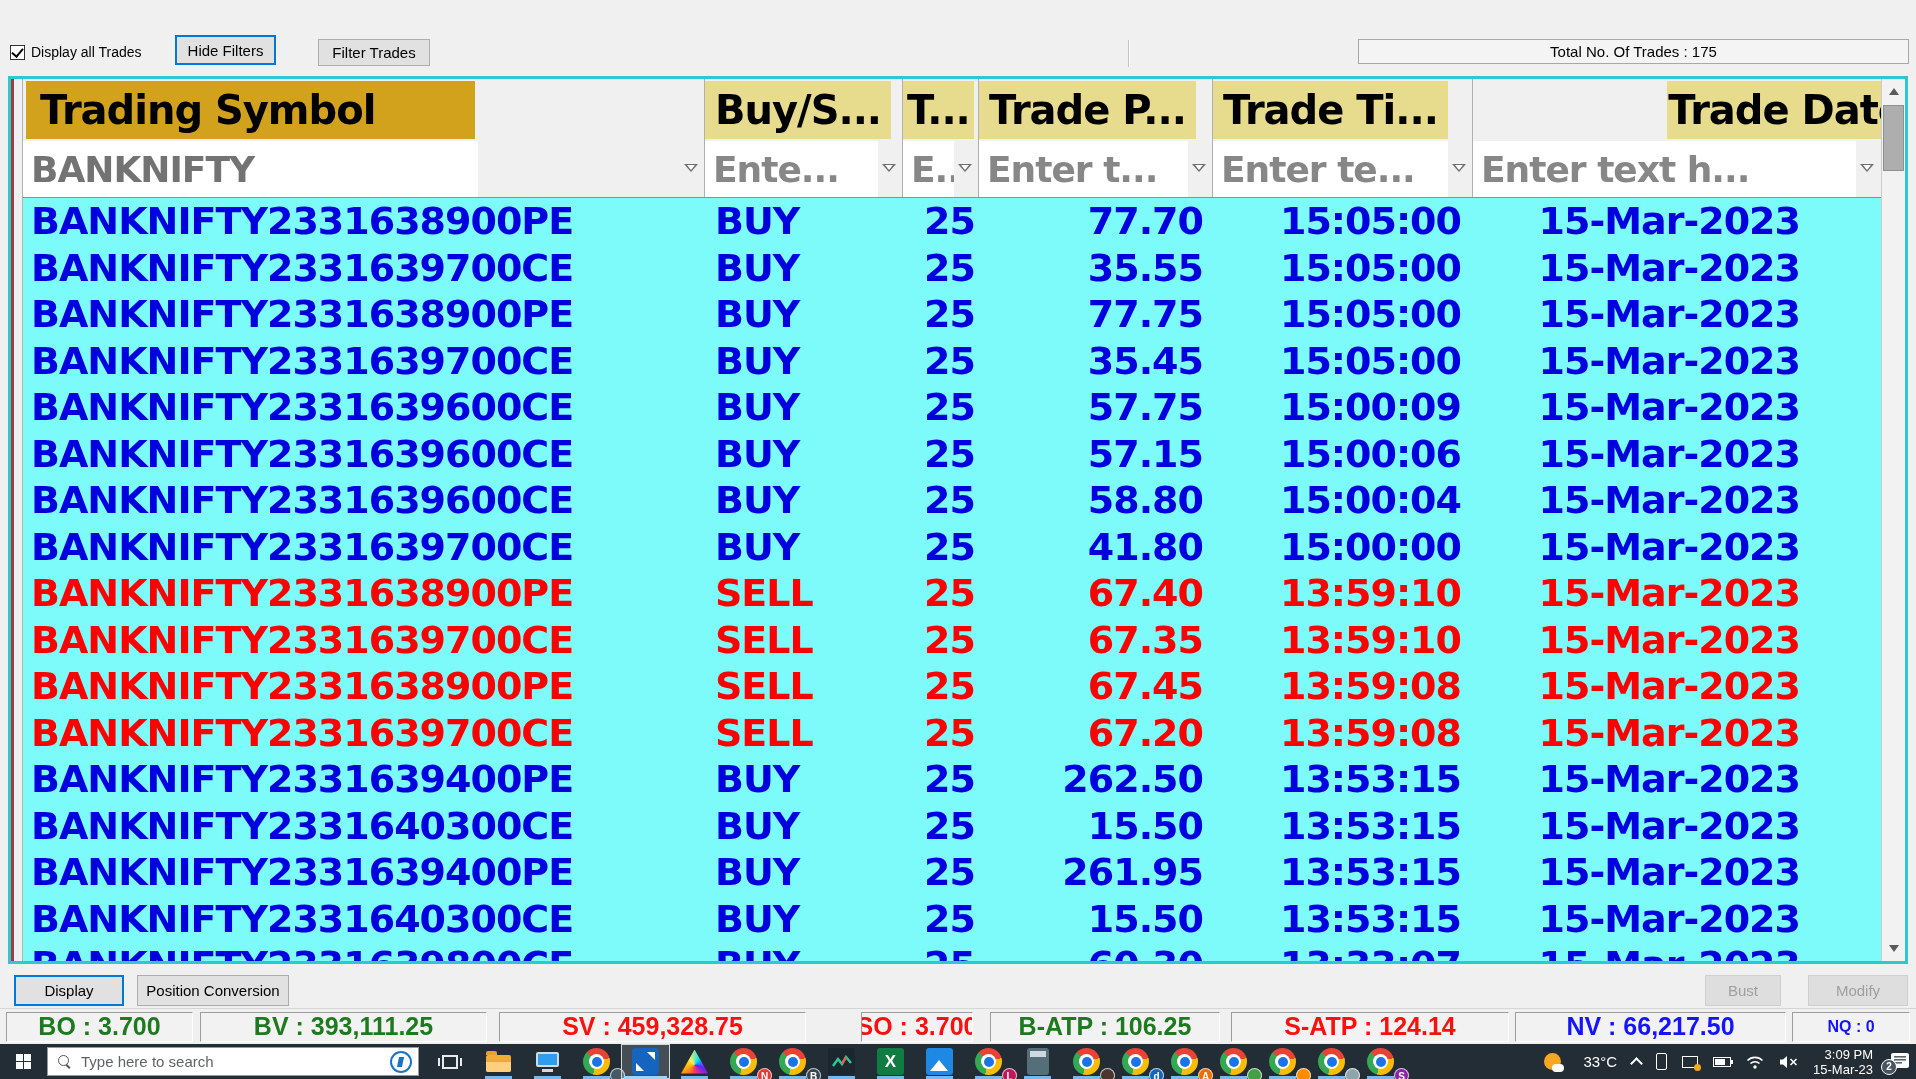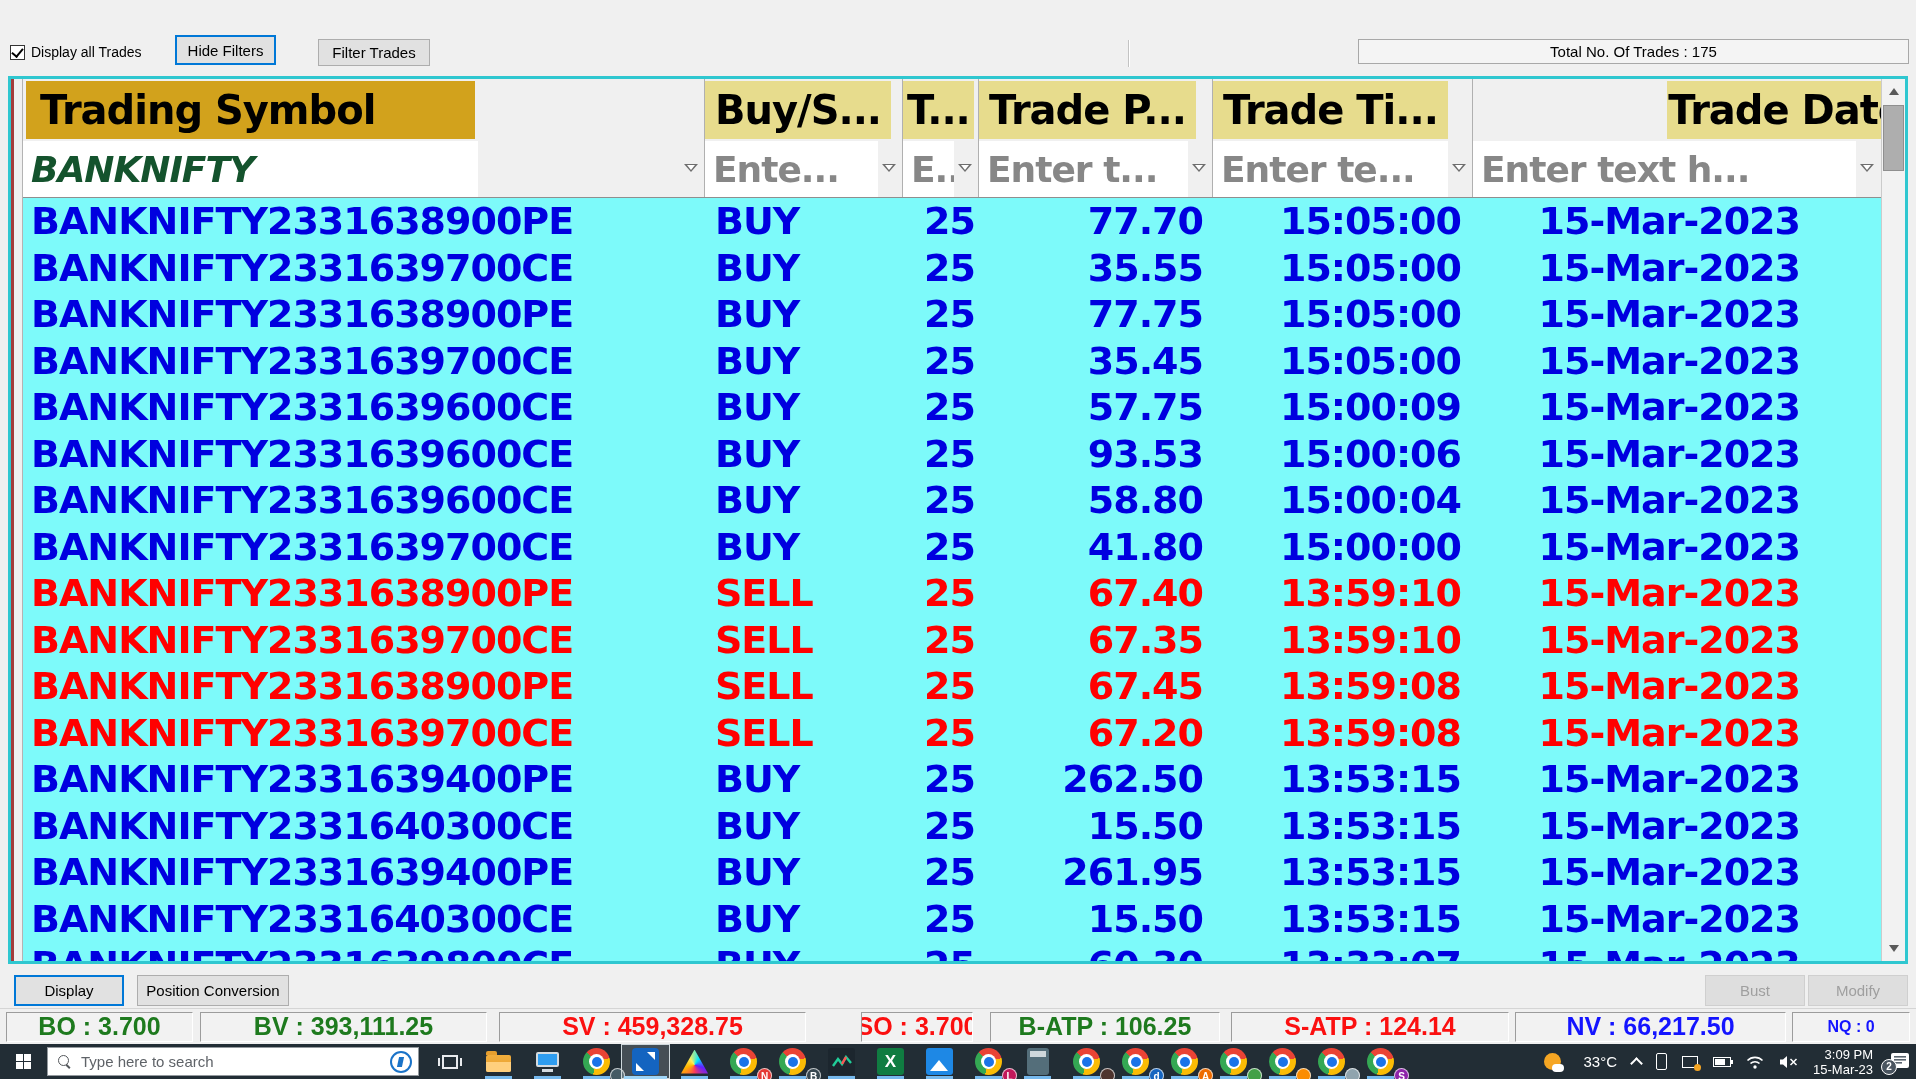--- a/index.html
+++ b/index.html
@@ -43,21 +43,21 @@
   .hc6{flex:1;border-right:none;justify-content:flex-end;} .hc6 .hl{padding:6px 1px;}
 
   .gfilter{height:57px;background:#f0f0f0;display:flex;padding-left:12px;border-bottom:1px solid #8f8f8f;
            font-family:"DejaVu Sans",sans-serif;font-weight:700;font-size:36px;letter-spacing:-1px;}
   .fcell{display:flex;align-items:center;border-right:1px solid #b0b0b0;overflow:hidden;background:#f0f0f0;}
   .fc1{width:682px;} .fc2{width:198px;} .fc3{width:76px;} .fc4{width:234px;} .fc5{width:260px;} .fc6{flex:1;border-right:none;}
   .finput{background:#fff;height:100%;display:flex;align-items:center;padding:0 6px 0 8px;flex:1;overflow:hidden;}
   .fc1 .finput{flex:0 0 455px;}
   .fc1 .fgap{flex:1;}
   .fc6 .funnel{margin-right:30px;}
-  .fval{color:#14532d;white-space:nowrap;font-style:italic;}
+  .fval{color:#737373;white-space:nowrap;}
   .ph{color:#878787;white-space:nowrap;}
   .funnel{position:relative;width:15px;height:13px;flex:0 0 15px;margin:0 5px 0 4px;}
   .funnel::before{content:"";position:absolute;top:1px;left:0;border-left:7px solid transparent;border-right:7px solid transparent;border-top:8px solid #6e6e6e;}
   .funnel::after{content:"";position:absolute;top:2px;left:2.5px;border-left:4.5px solid transparent;border-right:4.5px solid transparent;border-top:5px solid #fff;}
 
   .grows{height:763px;overflow:hidden;background:var(--rowbg);}
   .trow{height:46.5px;display:flex;align-items:center;padding-left:12px;
         font-family:"DejaVu Sans",sans-serif;font-weight:700;font-size:38px;letter-spacing:-1px;white-space:nowrap;}
   .trow.buy{color:var(--buy);} .trow.sell{color:var(--sell);}
   .c1{width:682px;padding-left:8px;} .c2{width:198px;padding-left:10px;}
@@ -72,21 +72,21 @@
   .sb-up{top:0;} .sb-down{bottom:0;}
   .tri-up{border-left:5px solid transparent;border-right:5px solid transparent;border-bottom:7px solid #5a5a5a;}
   .tri-down{border-left:5px solid transparent;border-right:5px solid transparent;border-top:7px solid #5a5a5a;}
   .sb-thumb{position:absolute;left:1px;right:1px;top:26px;height:66px;background:#aeaeae;border:1px solid #8f8f8f;}
 
   
   .footerbar{position:absolute;top:966px;left:0;right:0;height:42px;background:#f0f0f0;}
   .btn-display{position:absolute;left:14px;top:9px;width:110px;height:31px;border:2px solid var(--accent);}
   .btn-posconv{position:absolute;left:137px;top:9px;width:152px;height:31px;}
   .btn-disabled{color:#9f9f9f;background:#dedede;border:1px solid #cfcfcf;}
-  .btn-bust{position:absolute;left:1705px;top:9px;width:100px;height:31px;}
+  .btn-bust{position:absolute;left:1705px;top:9px;width:76px;height:31px;}
   .btn-modify{position:absolute;left:1808px;top:9px;width:100px;height:31px;}
 
   
   .statusbar{position:absolute;top:1008px;left:0;right:0;height:36px;background:#f0f0f0;border-top:1px solid #d5d5d5;display:flex;align-items:center;}
   .status-item{height:30px;background:#f2f2f2;border:1px solid #9c9c9c;border-bottom-color:#fff;border-right-color:#fff;
                display:flex;align-items:center;justify-content:center;font-weight:700;font-size:25px;white-space:nowrap;overflow:hidden;}
   .status-item:nth-child(1){width:187px;margin-left:6px;}
   .status-item:nth-child(2){width:287px;margin-left:7px;}
   .status-item:nth-child(3){width:307px;margin-left:12px;}
   .status-item:nth-child(4){width:112px;margin-left:55px;}
@@ -270,21 +270,21 @@
     <span class="c2">BUY</span>
     <span class="c3">25</span>
     <span class="c4">57.75</span>
     <span class="c5">15:00:09</span>
     <span class="c6">15-Mar-2023</span>
   </div>
         <div class="trow buy">
     <span class="c1">BANKNIFTY2331639600CE</span>
     <span class="c2">BUY</span>
     <span class="c3">25</span>
-    <span class="c4">93.53</span>
+    <span class="c4">57.15</span>
     <span class="c5">15:00:06</span>
     <span class="c6">15-Mar-2023</span>
   </div>
         <div class="trow buy">
     <span class="c1">BANKNIFTY2331639600CE</span>
     <span class="c2">BUY</span>
     <span class="c3">25</span>
     <span class="c4">58.80</span>
     <span class="c5">15:00:04</span>
     <span class="c6">15-Mar-2023</span>

